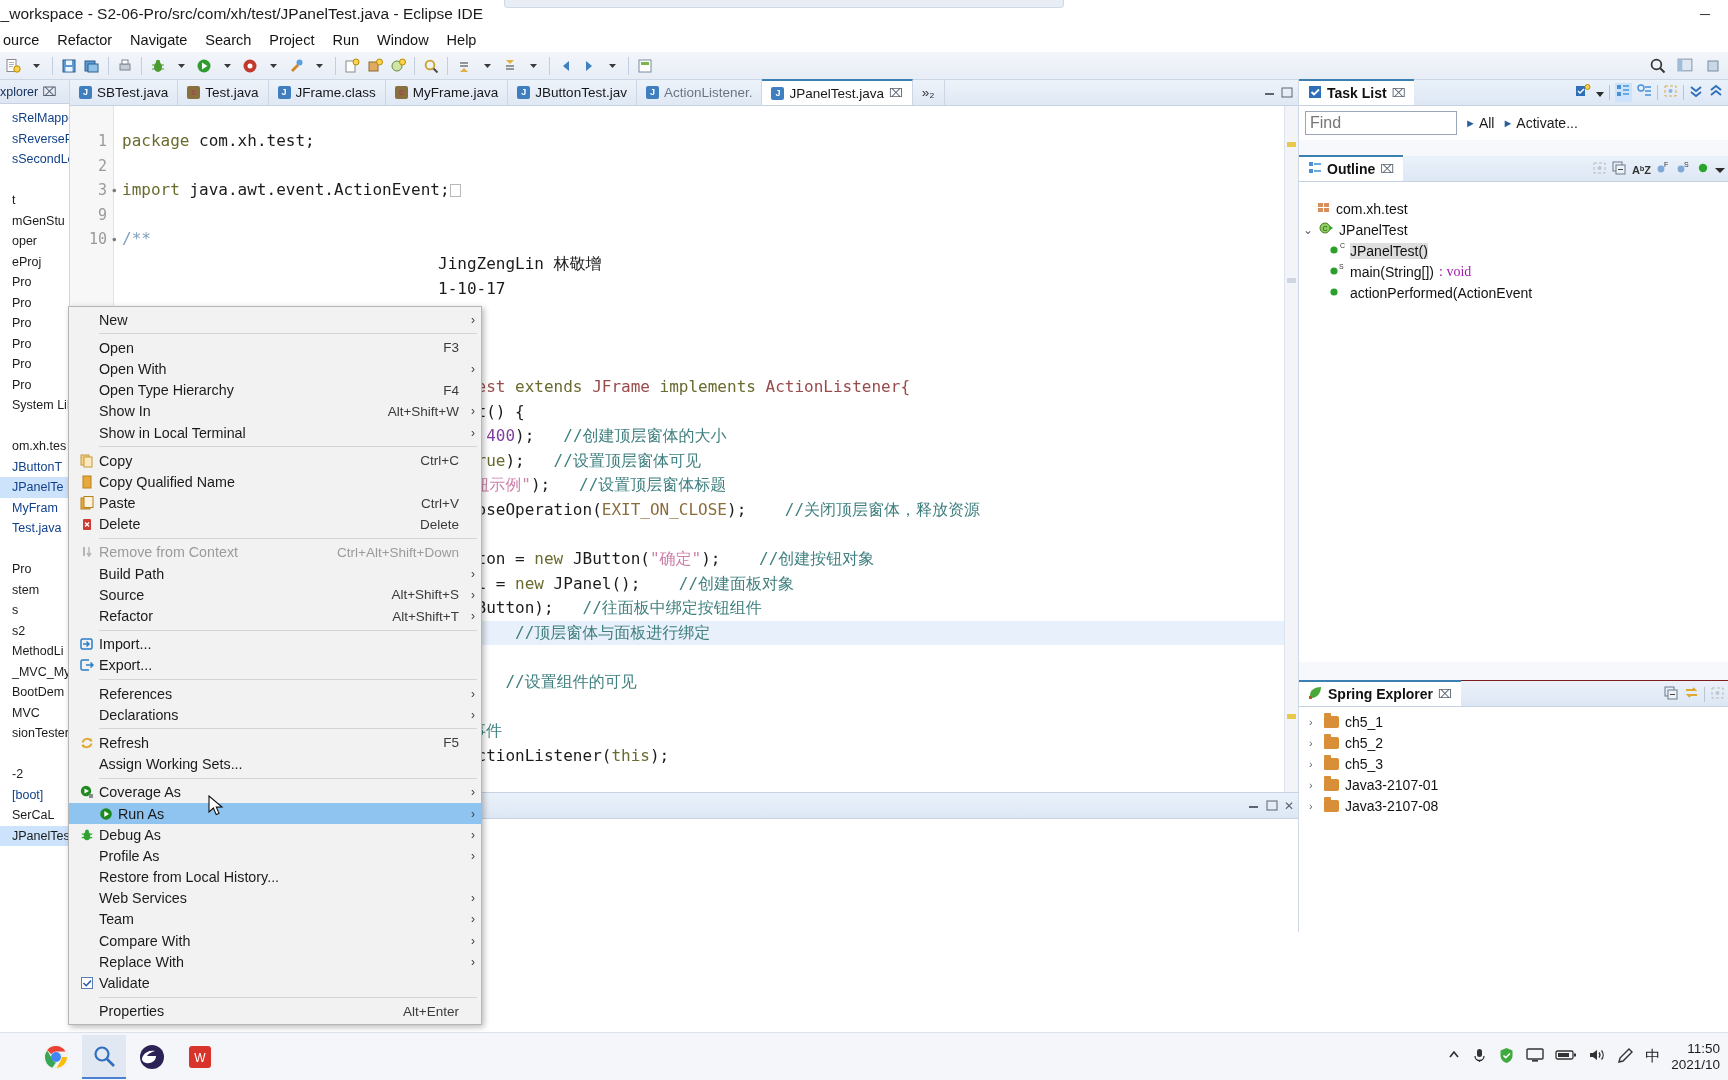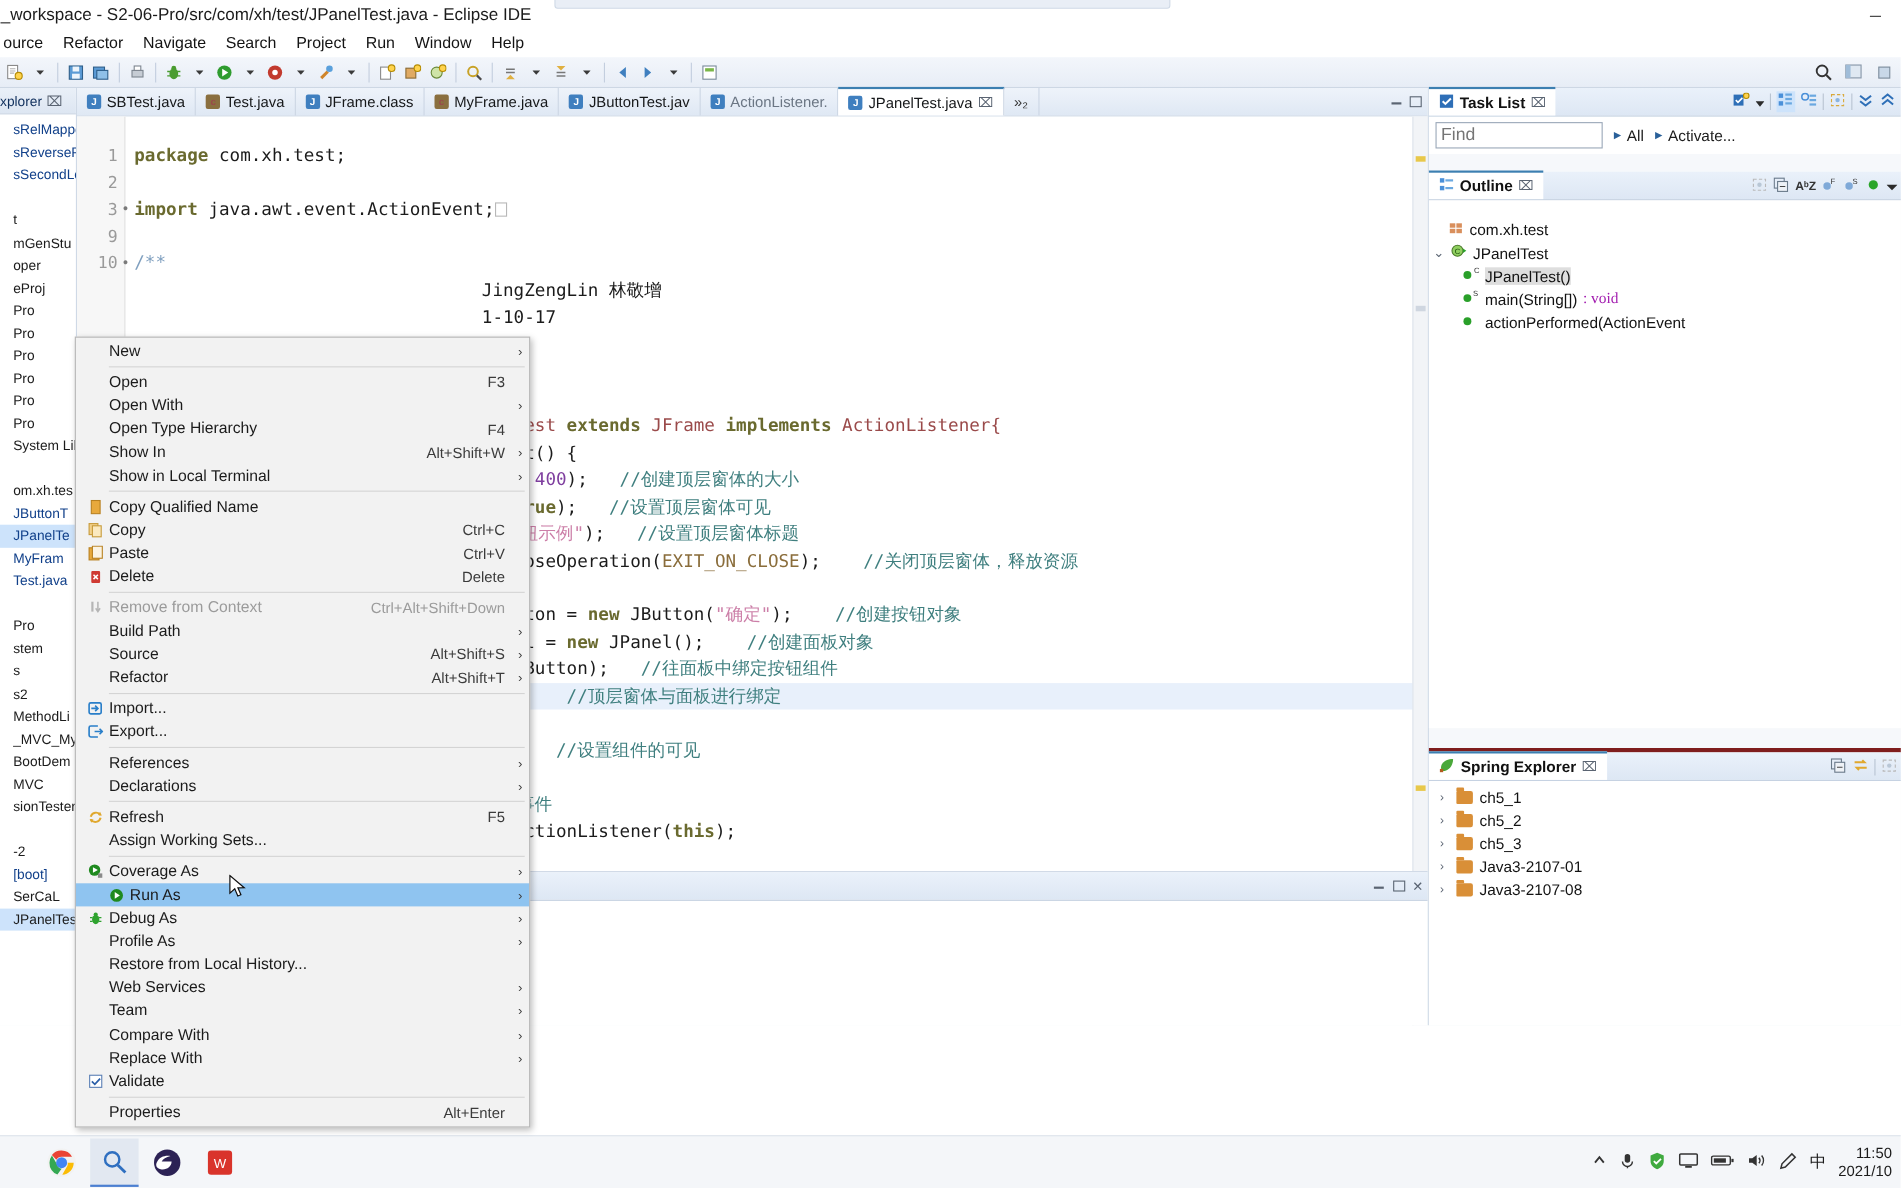--- a/index.html
+++ b/index.html
@@ -106,21 +106,21 @@
   .gutter .fold::after {
     content: "\25CF"; position: absolute; right: -3px; top: 0; font-size: 6px; color: #7a7a7a;
   }
   .code {
     flex: 1; position: relative;
     font-family: "DejaVu Sans Mono", monospace; font-size: 16px; padding-top: 23px;
     white-space: pre; overflow: hidden;
   }
   .code .ln { height: 24.6px; line-height: 24.6px; padding-left: 8px; }
   .code .ln.hl { background: #e8f0fb; }
-  .kw { color: #6a6a2f; font-weight: bold; }
+  .kw { color: #6a6a2f; font-weight: normal; }
   .cls { color: #9a4a4a; }
   .cmt { color: #3f7f7f; }
   .str { color: #cc7fa8; }
   .num { color: #7f3f9f; }
   .cst { color: #8a6d3b; }
   .plain { color: #1b1b1b; }
   .docb { color: #7f9fbf; }
   .sq { display: inline-block; width: 11px; height: 13px; border: 1px solid #b8b8b8; vertical-align: -2px; }
 
   
@@ -166,21 +166,21 @@
   }
   .tl-link { font-size: 14px; color: #1b1b1b; display: flex; align-items: center; gap: 3px; }
   .tri { color: #2a6099; font-size: 11px; }
 
   .outline-sec { position: absolute; left: 0; top: 76px; width: 430px; height: 506px; background: #fff; }
   .ol-tabbar { height: 26px; background: linear-gradient(to bottom,#eaf1fa,#dde7f4); display: flex; align-items: flex-end; position: relative; border-bottom: 1px solid #c6d2e2; }
   .ol-row { height: 21px; display: flex; align-items: center; gap: 5px; font-size: 14px; color: #121212; padding-left: 8px; white-space: nowrap; }
   .ol-row.sel span.lbl { background: #dedede; }
   .dimtxt { color: #a21caf; font-family: Liberation Serif, serif; }
 
-  .spring-sec { position: absolute; left: 0; bottom: 0; width: 430px; height: 252px; background: #fff; border-top: 4px solid #7f1d1d; }
+  .spring-sec { position: absolute; left: 0; bottom: 0; width: 430px; height: 252px; background: #fff; border-top: 1px solid #7f1d1d; }
   .sp-tabbar { height: 26px; background: linear-gradient(to bottom,#eaf1fa,#dde7f4); display: flex; align-items: flex-end; position: relative; border-bottom: 1px solid #c6d2e2; }
   .sp-row { height: 21px; display: flex; align-items: center; gap: 6px; font-size: 14px; color: #121212; padding-left: 10px; }
   .chev { color: #5b6472; font-size: 11px; width: 9px; }
   .folder { width: 15px; height: 12px; background: #d98f37; border-radius: 1px 2px 2px 1px; position: relative; }
   .folder::before { content:""; position:absolute; left:0; top:-3px; width:7px; height:3px; background:#d98f37; border-radius:1px 1px 0 0; }
 
   
   .ctxmenu {
     position: absolute; left: 68px; top: 226px; width: 414px;
     background: #f2f2f2; border: 1px solid #b6b6b6;
@@ -821,36 +821,36 @@
         <div class="cm-item">
           <span class="cm-ico"></span>
           <span class="cm-lbl">Show in Local Terminal</span>
           <span class="cm-acc"></span>
           <span class="cm-arrow">›</span>
         </div>
         <div class="cm-sep"></div>
         <div class="cm-item">
           <span class="cm-ico">
             <svg width="14" height="14" viewBox="0 0 14 14">
-              <rect x="3" y="1" width="8" height="12" fill="#e8a93c" stroke="#b8801f"></rect>
-            </svg>
-          </span>
-          <span class="cm-lbl">Copy Qualified Name</span>
-          <span class="cm-acc"></span>
-          <span class="cm-arrow"></span>
-        </div>
-        <div class="cm-item">
-          <span class="cm-ico">
-            <svg width="14" height="14" viewBox="0 0 14 14">
               <rect x="1" y="1" width="8" height="10" fill="#f2d08a" stroke="#c79a3a"></rect>
               <rect x="4" y="3" width="8" height="10" fill="#fbe9bf" stroke="#c79a3a"></rect>
             </svg>
           </span>
           <span class="cm-lbl">Copy</span>
           <span class="cm-acc">Ctrl+C</span>
+          <span class="cm-arrow"></span>
+        </div>
+        <div class="cm-item">
+          <span class="cm-ico">
+            <svg width="14" height="14" viewBox="0 0 14 14">
+              <rect x="3" y="1" width="8" height="12" fill="#e8a93c" stroke="#b8801f"></rect>
+            </svg>
+          </span>
+          <span class="cm-lbl">Copy Qualified Name</span>
+          <span class="cm-acc"></span>
           <span class="cm-arrow"></span>
         </div>
         <div class="cm-item">
           <span class="cm-ico">
             <svg width="14" height="14" viewBox="0 0 14 14">
               <rect x="1" y="2" width="9" height="11" fill="#e8a93c" stroke="#b8801f"></rect>
               <rect x="4" y="0.5" width="9" height="11" fill="#fbf3e2" stroke="#b8801f"></rect>
             </svg>
           </span>
           <span class="cm-lbl">Paste</span>

